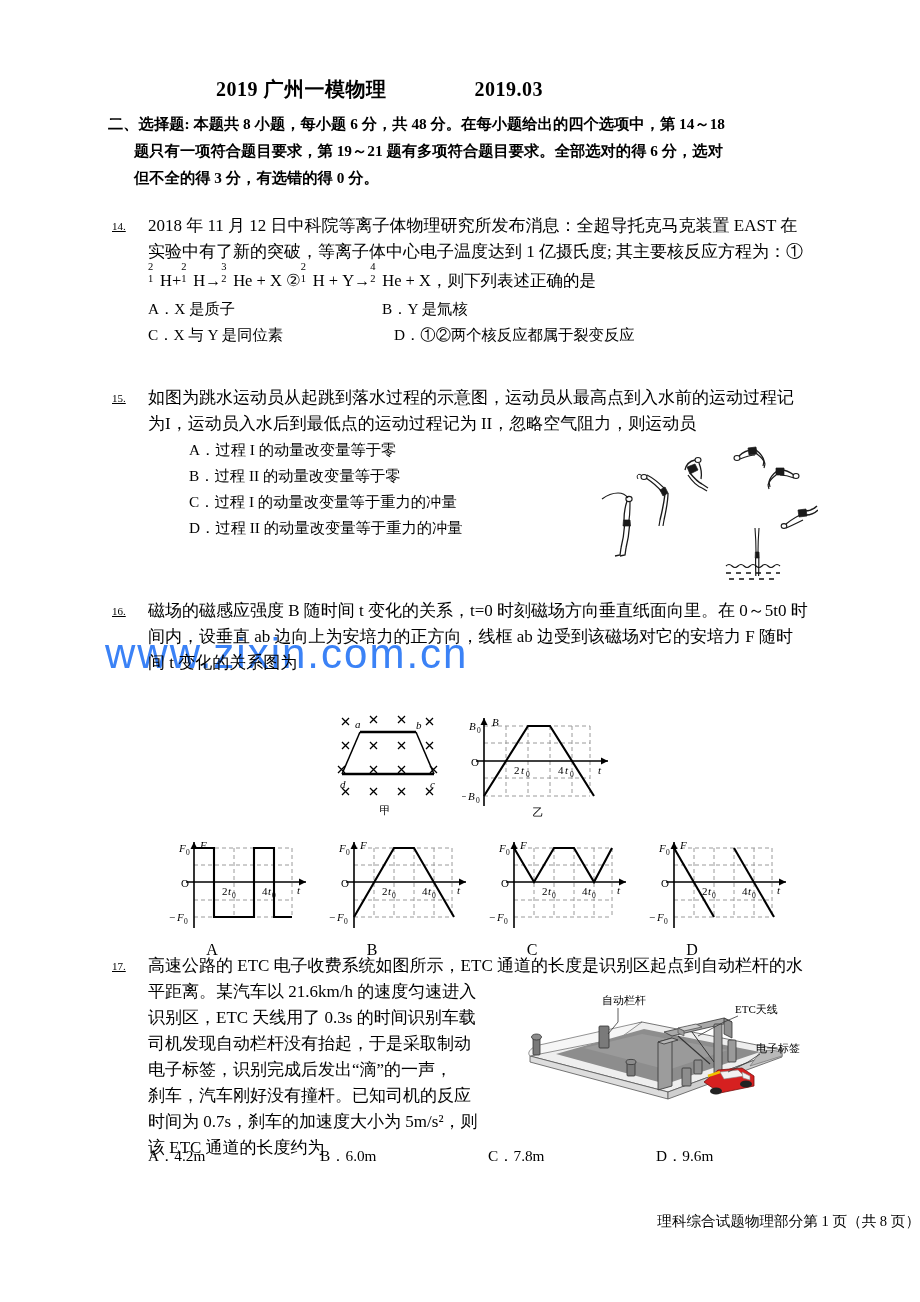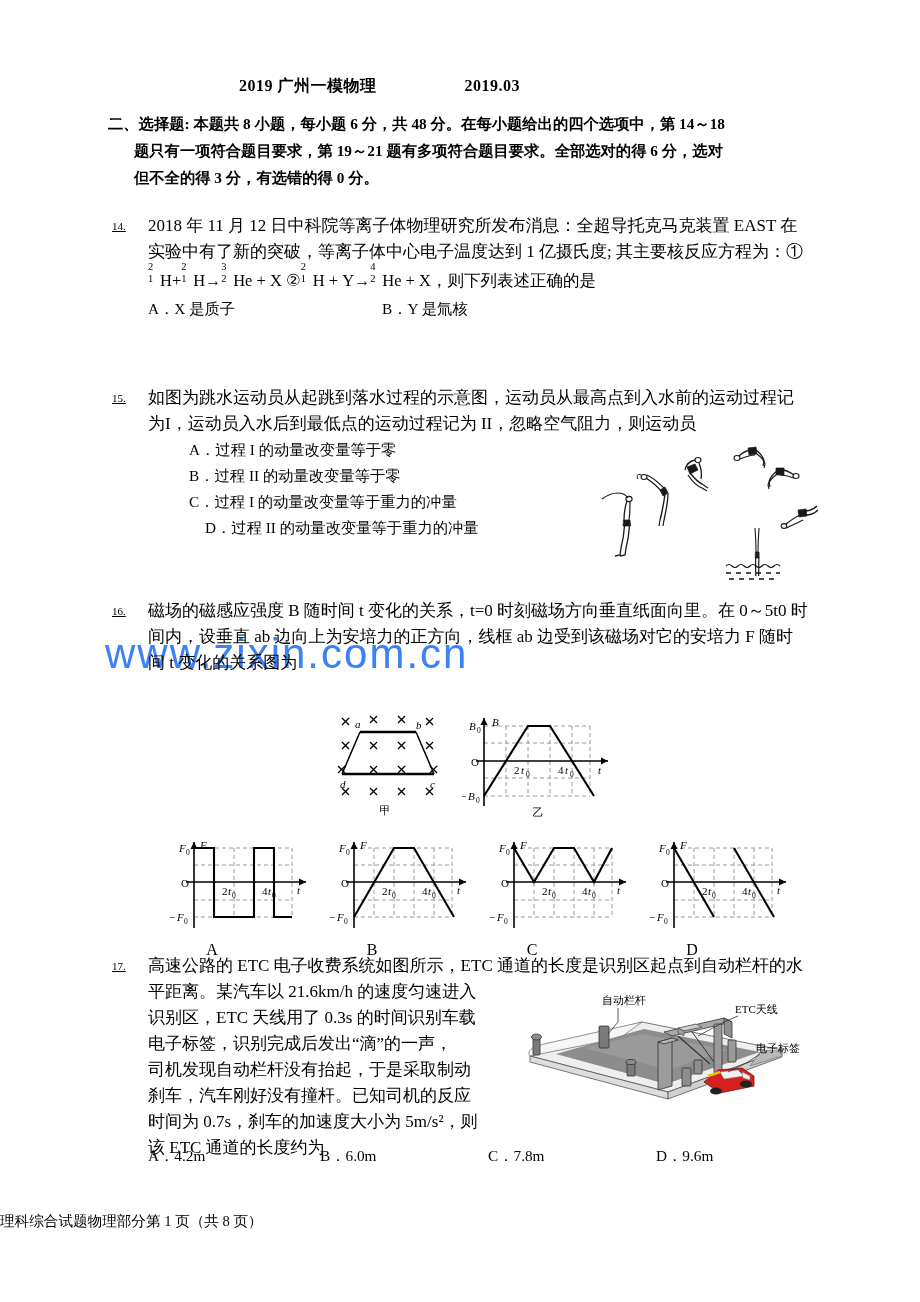--- a/index.html
+++ b/index.html
@@ -15,21 +15,21 @@
     position:absolute;left:105px;top:630px;width:700px;
     font-family:"Liberation Sans",sans-serif;
     font-size:42px;letter-spacing:2px;font-weight:400;
     color:#3b82f6;white-space:nowrap;pointer-events:none;
     z-index:0;
   }
 
   
   .doc-title-row{
     position:absolute;left:0;top:76px;width:759px;
-    text-align:center;font-weight:bold;font-size:16px;
+    text-align:center;font-weight:bold;font-size:20px;
     letter-spacing:.5px;z-index:2;
   }
   .doc-title-row .t-main{display:inline-block;}
   .doc-title-row .t-date{display:inline-block;margin-left:88px;}
 
   
   .blk{position:absolute;z-index:2;}
   .intro{
     left:108px;top:110px;width:706px;
     font-weight:bold;font-size:15.3px;line-height:27px;
@@ -57,21 +57,21 @@
             vertical-align:baseline;}
   .nuc .iso .sup{position:absolute;left:0;top:-7px;font-size:10.5px;}
   .nuc .iso .sub{position:absolute;left:0;top:5px;font-size:10.5px;}
   .nuc .arr{font-size:16px;}
 
   
   .fig{position:absolute;z-index:2;}
 
   
   .footer{
-    position:absolute;left:0;top:1212px;width:920px;text-align:left;
+    position:absolute;left:0;top:1212px;width:920px;text-align:right;
     font-size:14.6px;z-index:2;
   }
 
   svg{display:block;}
   .gl{stroke:#9a9a9a;stroke-width:1;stroke-dasharray:4 3;fill:none;}
   .ax{stroke:#000;stroke-width:1.6;fill:none;}
   .curve{stroke:#000;stroke-width:2.1;fill:none;}
   .lbl{font-family:"Liberation Serif",serif;font-size:11px;fill:#000;}
   .lbl-i{font-family:"Liberation Serif",serif;font-size:11px;fill:#000;font-style:italic;}
   .lbl-sub{font-family:"Liberation Serif",serif;font-size:7.5px;fill:#000;}
@@ -104,39 +104,43 @@
 
   <div class="blk nuc" style="left:148px;top:268px;">
     <span class="iso"><span class="sup">2</span><span class="sub">1</span></span><span>H</span><span>+</span><span class="iso"><span class="sup">2</span><span class="sub">1</span></span><span>H</span><span class="arr">→</span><span class="iso"><span class="sup">3</span><span class="sub">2</span></span><span>He</span><span>&nbsp;</span><span>+</span><span>&nbsp;</span><span>X</span><span>&nbsp;</span><span>②</span><span class="iso"><span class="sup">2</span><span class="sub">1</span></span><span>H</span><span>&nbsp;</span><span>+</span><span>&nbsp;</span><span>Y</span><span class="arr">→</span><span class="iso"><span class="sup">4</span><span class="sub">2</span></span><span>He</span><span>&nbsp;</span><span>+</span><span>&nbsp;</span><span>X</span><span>，则下列表述正确的是</span>
   </div>
 
   <div class="opts" style="left:148px;top:296px;width:660px;">
     <span class="orow">
       <span class="o" style="left:0;">A．X 是质子</span>
       <span class="o" style="left:234px;">B．Y 是氚核</span>
     </span>
+    <span class="orow">
+      <span class="o" style="left:0;">C．X 与 Y 是同位素</span>
+      <span class="o" style="left:246px;">D．①②两个核反应都属于裂变反应</span>
+    </span>
   </div>
 
   <div class="qnum" style="left:112px;top:385px;text-align:center;">15.</div>
   <div class="qbody" style="left:148px;top:385px;width:666px;">
     <span class="ln">如图为跳水运动员从起跳到落水过程的示意图，运动员从最高点到入水前的运动过程记</span>
     <span class="ln">为I，运动员入水后到最低点的运动过程记为 II，忽略空气阻力，则运动员</span>
   </div>
   <div class="opts" style="left:148px;top:437px;width:420px;margin-left:41px;">
     <span class="orow">
         <span class="o" style="left:0;">A．过程 I 的动量改变量等于零</span>
       </span>
     <span class="orow">
         <span class="o" style="left:0;">B．过程 II 的动量改变量等于零</span>
       </span>
     <span class="orow">
         <span class="o" style="left:0;">C．过程 I 的动量改变量等于重力的冲量</span>
       </span>
     <span class="orow">
-        <span class="o" style="left:16px;">D．过程 II 的动量改变量等于重力的冲量</span>
+        <span class="o" style="left:0;">D．过程 II 的动量改变量等于重力的冲量</span>
       </span>
   </div>
 
   <div class="fig" style="left:586px;top:442px;">
     <svg width="232" height="140" viewBox="0 0 232 140">
       <g fill="#1a1a1a" stroke="#1a1a1a" stroke-width="0.7">
 
         <g transform="translate(14,48)">
           <path d="M2,9 C6,6 12,3 18,3 C22,3 26,5 28,8" fill="none" stroke-width="1.2"></path>
           <ellipse cx="29" cy="9" rx="3.1" ry="2.6" fill="none" stroke-width="1.1"></ellipse>
@@ -464,22 +468,22 @@
   </div>
   <div class="optletter" style="left:672px;top:941px;">D</div>
 
   <div class="qnum" style="left:112px;top:953px;">17.</div>
   <div class="qbody" style="left:148px;top:953px;width:666px;">
     <span class="ln">高速公路的 ETC 电子收费系统如图所示，ETC 通道的长度是识别区起点到自动栏杆的水</span>
   </div>
   <div class="qbody" style="left:148px;top:979px;width:352px;">
     <span class="ln">平距离。某汽车以 21.6km/h 的速度匀速进入</span>
     <span class="ln">识别区，ETC 天线用了 0.3s 的时间识别车载</span>
+    <span class="ln">司机发现自动栏杆没有抬起，于是采取制动</span>
     <span class="ln">电子标签，识别完成后发出“滴”的一声，</span>
-    <span class="ln">司机发现自动栏杆没有抬起，于是采取制动</span>
     <span class="ln">刹车，汽车刚好没有撞杆。已知司机的反应</span>
     <span class="ln">时间为 0.7s，刹车的加速度大小为 5m/s²，则</span>
     <span class="ln">该 ETC 通道的长度约为</span>
   </div>
 
   <div class="fig" style="left:492px;top:992px;text-align:center;">
     <svg width="326" height="128" viewBox="0 0 326 128">
 
       <g>
         <path d="M38,64 L150,30 L290,58 L176,100 Z" fill="#eeeeee" stroke="#555" stroke-width="0.8"></path>

